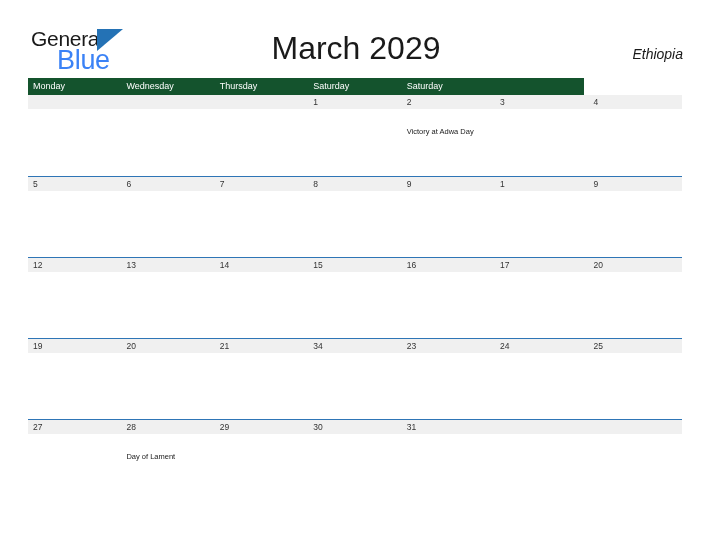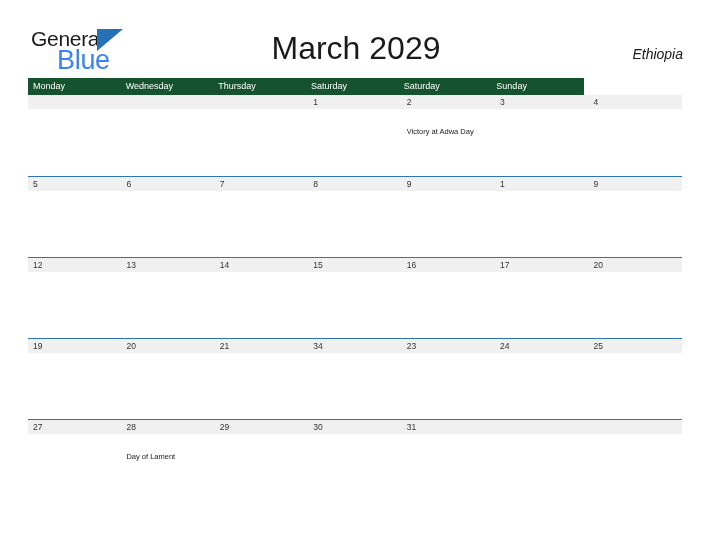--- a/index.html
+++ b/index.html
@@ -181,21 +181,20 @@
 </div>
 
 <div class="cal-grid">
 
   <div class="weekday-row">
     <div class="weekday-cell">Monday</div>
     <div class="weekday-cell">Wednesday</div>
     <div class="weekday-cell">Thursday</div>
     <div class="weekday-cell">Saturday</div>
     <div class="weekday-cell">Saturday</div>
-    <div class="weekday-cell">Sunday</div>
   </div>
 
   <div id="weeks-container">
       <div class="week-row">
         <div class="date-strip"></div>
         <div class="cells">
           <div class="day-cell">
             <span class="day-number"></span>
           </div>
           <div class="day-cell">

